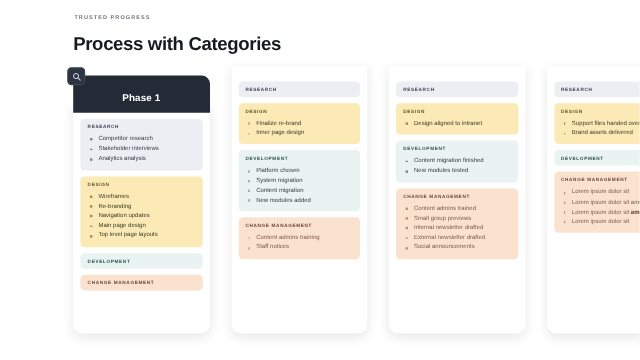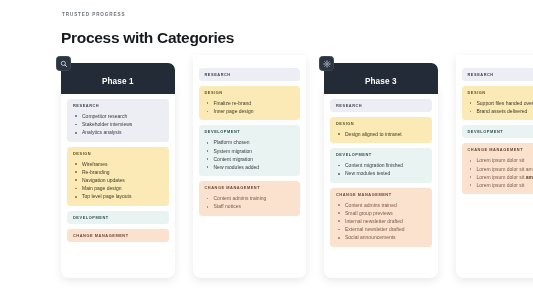--- a/index.html
+++ b/index.html
@@ -173,38 +173,20 @@
           <div class="sect change">
             <div class="sect-title">CHANGE MANAGEMENT</div>
             <ul class="items">
               <li>Content admins training</li>
               <li>Staff notices</li>
             </ul>
           </div>
         </div>
       </div>
       <div class="col">
-        <div class="col-head">
-          <div class="icon-chip">
-            <svg width="8" height="8" viewBox="0 0 16 16">
-              <circle cx="8" cy="8" r="2.3" fill="none" stroke="#e8ecf2" stroke-width="1.4"></circle>
-              <g stroke="#e8ecf2" stroke-width="1.5" stroke-linecap="round">
-                <line x1="8" y1="1.6" x2="8" y2="3.4"></line>
-                <line x1="8" y1="12.6" x2="8" y2="14.4"></line>
-                <line x1="1.6" y1="8" x2="3.4" y2="8"></line>
-                <line x1="12.6" y1="8" x2="14.4" y2="8"></line>
-                <line x1="3.5" y1="3.5" x2="4.7" y2="4.7"></line>
-                <line x1="11.3" y1="11.3" x2="12.5" y2="12.5"></line>
-                <line x1="12.5" y1="3.5" x2="11.3" y2="4.7"></line>
-                <line x1="4.7" y1="11.3" x2="3.5" y2="12.5"></line>
-              </g>
-            </svg>
-          </div>
-          <div class="phase-label">Phase 3</div>
-        </div>
         <div class="card-body">
           <div class="sect research empty">
             <div class="sect-title">RESEARCH</div>
           </div>
           <div class="sect design">
             <div class="sect-title">DESIGN</div>
             <ul class="items">
               <li>Design aligned to intranet</li>
             </ul>
           </div>

